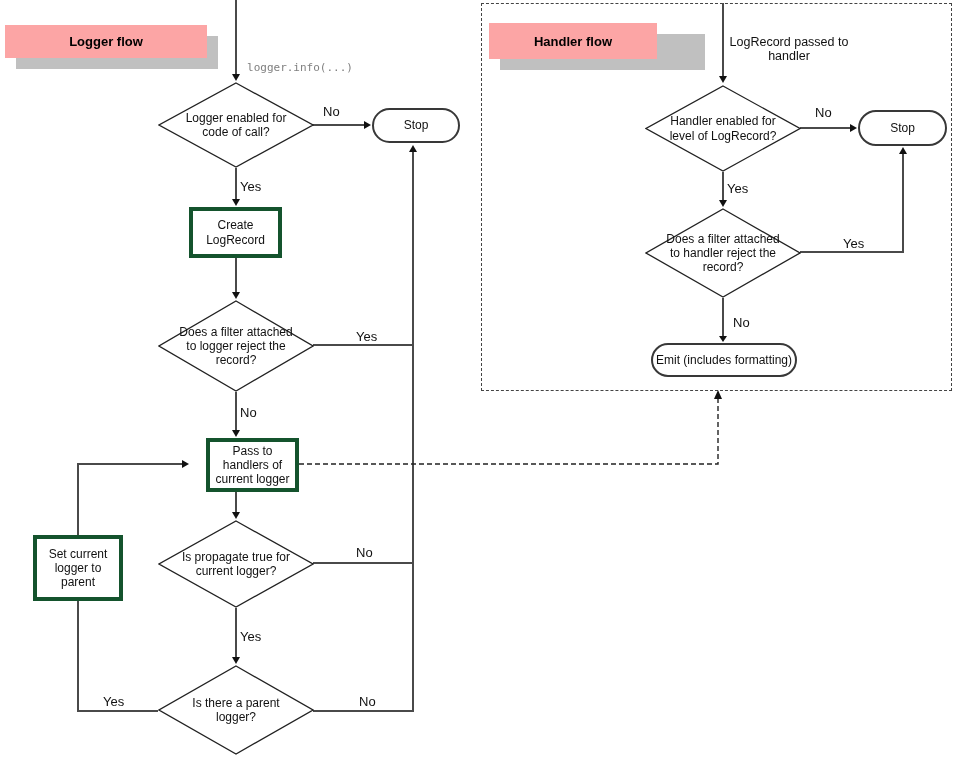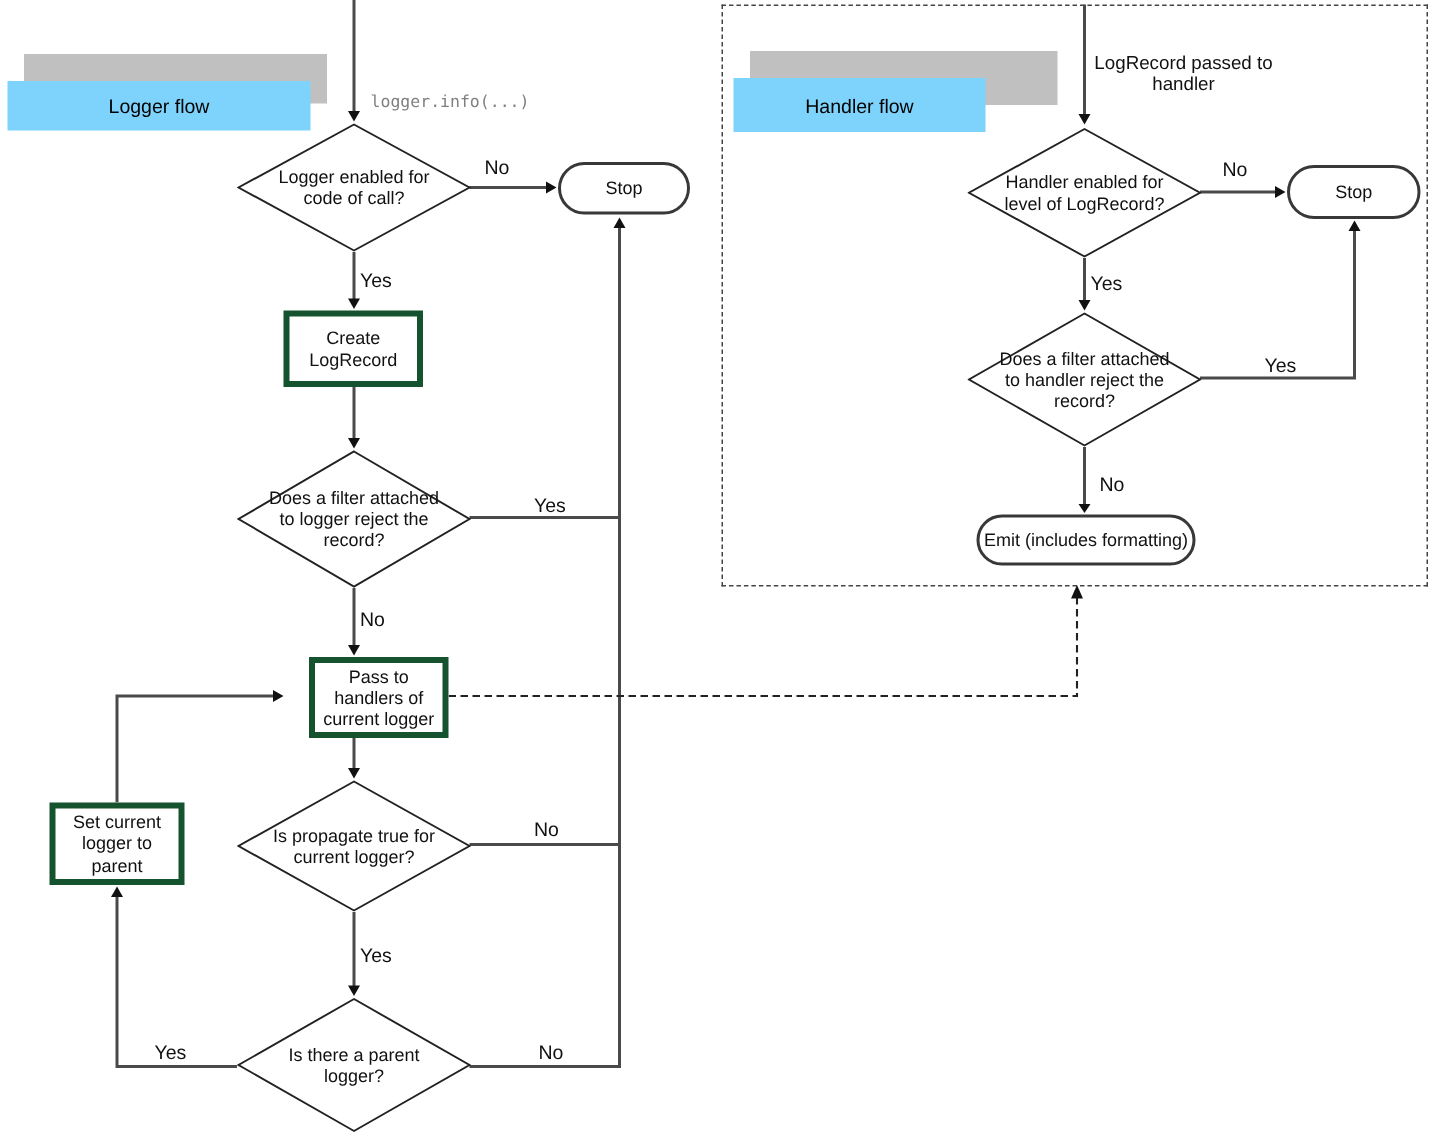--- a/index.html
+++ b/index.html
@@ -4,22 +4,22 @@
 <style>
   html,body{margin:0;padding:0;background:#fff;}
   #canvas{
     position:relative;width:955px;height:758px;background:#ffffff;overflow:hidden;
     font-family:"Liberation Sans","DejaVu Sans",sans-serif;color:#111;
   }
   .abs{position:absolute;}
   
   .note-shadow{background:#c0c0c0;}
   .note{
-    background:#7dd3fc;display:flex;align-items:center;justify-content:center;
-    font-weight:normal;font-size:13px;color:#000;margin-top:29px;
+    background:#fca5a5;display:flex;align-items:center;justify-content:center;
+    font-weight:bold;font-size:13px;color:#000;
   }
   
   .rect-node{
     background:#fff;border:4px solid #14532d;box-sizing:border-box;z-index:3;
     display:flex;align-items:center;justify-content:center;text-align:center;
     font-size:12px;line-height:1.18;white-space:pre-line;
   }
   .pill-node{
     background:#fff;border:2px solid #383838;border-radius:18px;box-sizing:border-box;z-index:3;
     display:flex;align-items:center;justify-content:center;
@@ -181,21 +181,21 @@
   </div>
 
   <div class="abs diamond" style="left:158px;top:520px;width:156px;height:88px">
     <svg viewBox="0 0 156 88" preserveAspectRatio="none">
         <polygon points="78,1 155,44 78,87 1,44"></polygon>
       </svg>
     <div class="node-text">Is propagate true for
 current logger?</div>
   </div>
 
-  <div class="abs rect-node" style="left:33px;top:535px;width:90px;height:55px">Set current
+  <div class="abs rect-node" style="left:33px;top:535px;width:90px;height:66px">Set current
 logger to parent</div>
 
   <div class="abs diamond" style="left:645px;top:85px;width:156px;height:87px">
     <svg viewBox="0 0 156 87" preserveAspectRatio="none">
         <polygon points="78,1 155,43.5 78,86 1,43.5"></polygon>
       </svg>
     <div class="node-text">Handler enabled for
 level of LogRecord?</div>
   </div>
 

